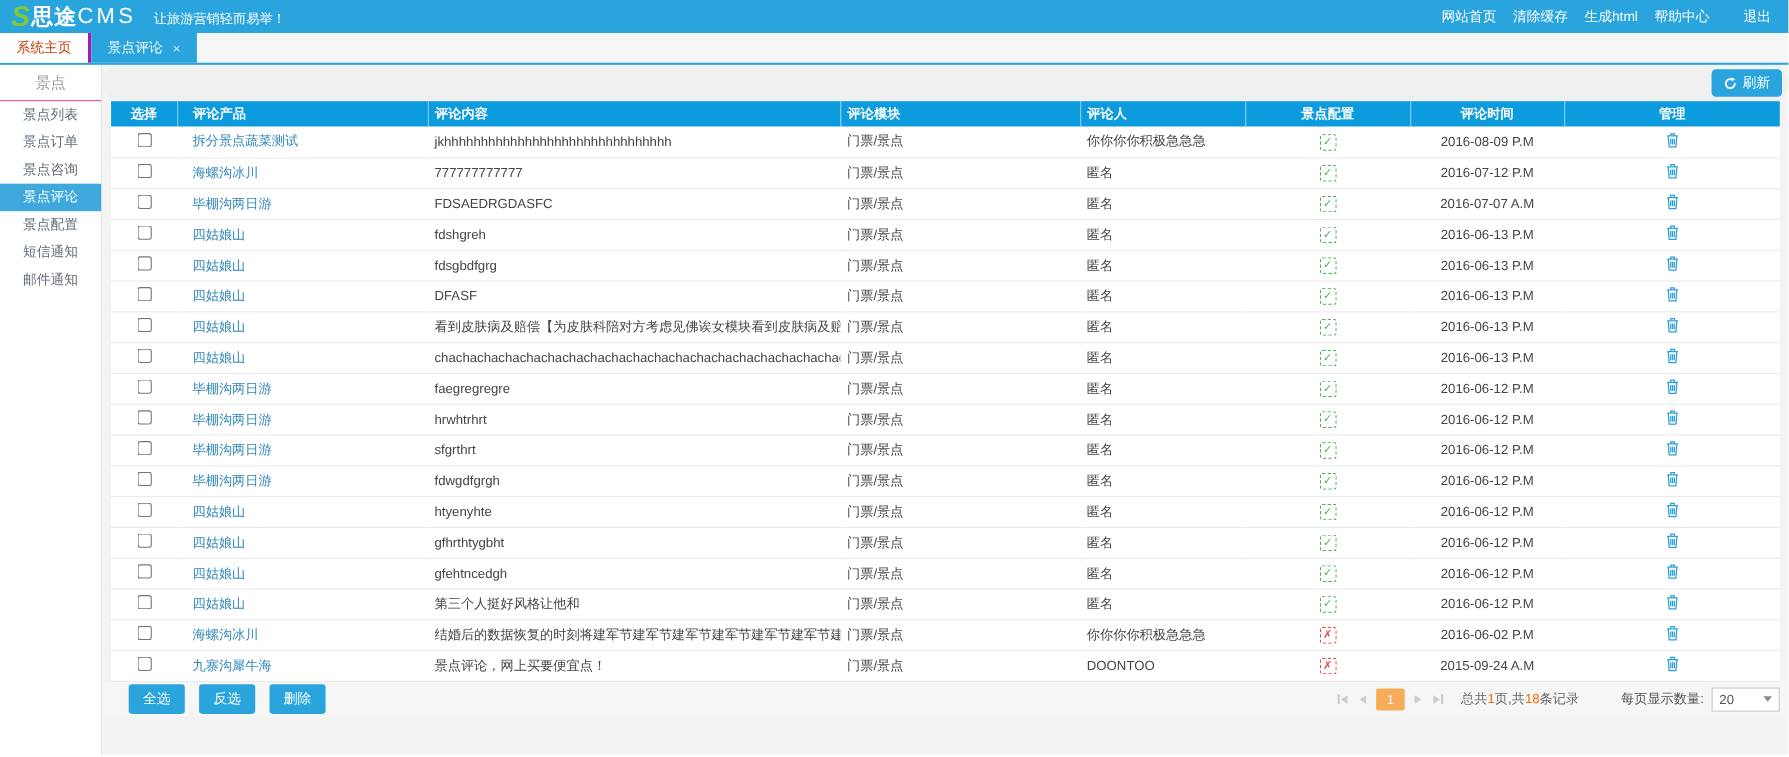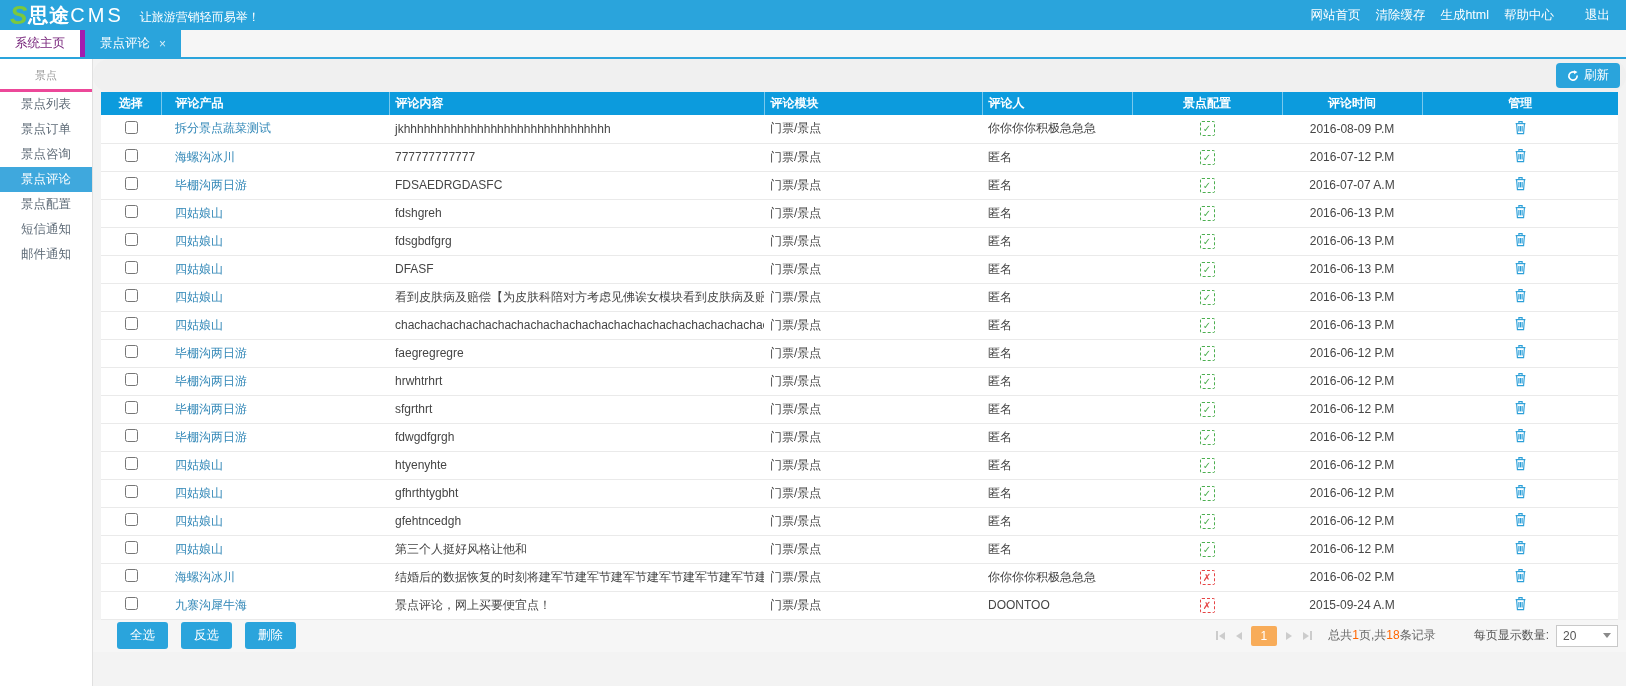--- a/index.html
+++ b/index.html
@@ -13,28 +13,28 @@
   .logo-s { color: #7cc83d; font-size: 26px; font-weight: bold; font-style: italic; line-height: 26px; margin-right: 1px; }
   .brand-cn { font-size: 20px; font-weight: bold; letter-spacing: 1px; }
   .brand-en { font-size: 20px; font-weight: 400; letter-spacing: 3px; }
   .tagline { font-size: 12px; margin-left: 16px; margin-top: 4px; }
   .topnav { display: flex; align-items: center; gap: 15px; font-size: 12.5px; }
   .topnav a { color: #fff; }
   .topnav a:last-child { margin-left: 16px; }
 
   
   .tabbar { height: 29px; background: #f6f6f6; border-bottom: 2px solid #2aa4dc; display: flex; align-items: stretch; }
-  .tab { padding: 0 15px; font-size: 12.5px; color: #701a75; background: #fff; border-right: 5px solid #a21caf; display: flex; align-items: center; }
+  .tab { padding: 0 15px; font-size: 12.5px; color: #c2410c; background: #fff; border-right: 3px solid #a21caf; display: flex; align-items: center; }
   .tab.active { background: #2aa4dc; color: #fff; border-right: none; }
   .tab .close { margin-left: 9px; color: #d6effa; font-size: 12px; cursor: pointer; }
 
   
   .main-body { display: flex; height: 627px; }
   .sidebar { width: 93px; background: #fff; border-right: 1px solid #e0e0e0; flex-shrink: 0; }
-  .side-title { height: 33px; line-height: 33px; text-align: center; color: #9a9a9a; font-size: 11px; border-bottom: 3px solid #ec4899; }
+  .side-title { height: 33px; line-height: 33px; text-align: center; color: #9a9a9a; font-size: 14px; border-bottom: 1px solid #ec4899; }
   .side-item { height: 25px; line-height: 25px; text-align: center; color: #5e6b77; font-size: 12.5px; cursor: pointer; }
   .side-item.active { background: #3fa8dd; color: #fff; }
 
   .content { flex: 1; background: #f3f3f3; display: flex; flex-direction: column; }
   .toolbar { height: 33px; background: #f0f0f0; display: flex; align-items: center; justify-content: flex-end; padding: 0 6px; border-radius: 16px; }
   .refresh-btn { background: #2aa4dc; border: none; color: #fff; font-size: 12.5px; border-radius: 4px; padding: 4px 11px; display: flex; align-items: center; gap: 5px; cursor: pointer; font-family: inherit; }
 
   
   .table-wrap { background: #fff; margin: 0 8px; }
   table { width: 100%; border-collapse: collapse; table-layout: fixed; }

